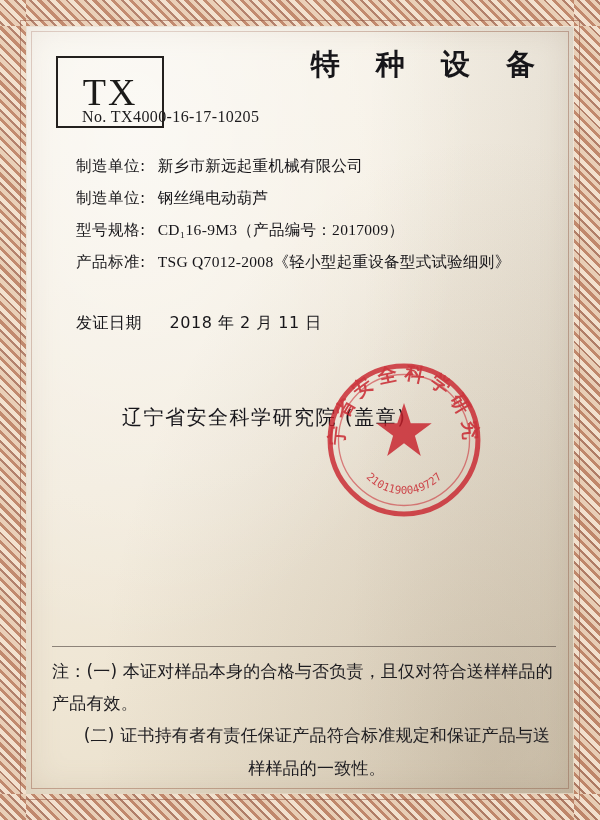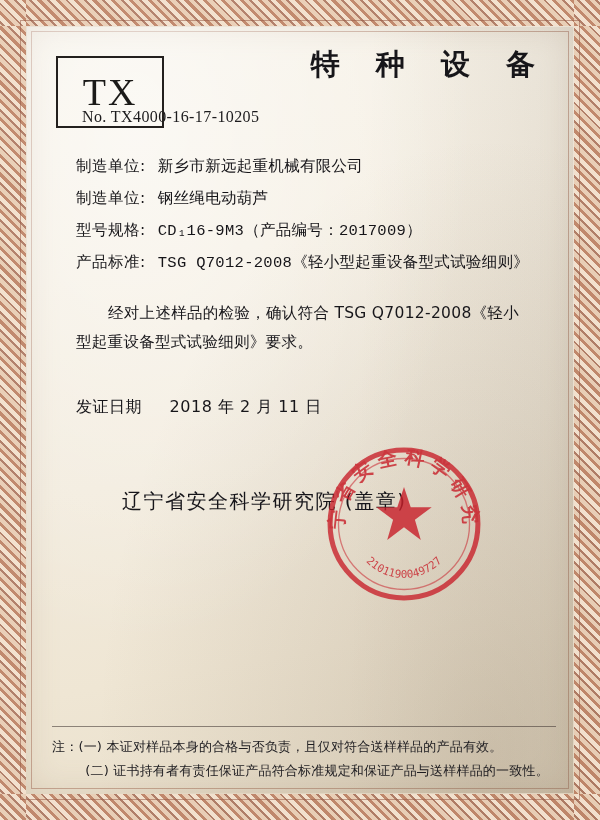--- a/index.html
+++ b/index.html
@@ -153,21 +153,21 @@
     letter-spacing: 0.5px;
   }
   .field-value {
     font-family: "DejaVu Sans", sans-serif;
     font-size: 15.5px;
     color: #151418;
     margin-left: 12px;
     letter-spacing: 0.3px;
   }
   .field-value.serif-mix {
-    font-family: Liberation Mono, monospace;
+    font-family: Liberation Serif, serif;
   }
 
   
   .body-para {
     margin-top: 26px;
     padding-left: 24px;
     padding-right: 18px;
     font-family: "DejaVu Sans", sans-serif;
     font-size: 15.5px;
     line-height: 1.85;
@@ -223,21 +223,21 @@
     left: 18px;
     right: 10px;
     bottom: 2px;
   }
   .notes-divider {
     border-top: 1px solid rgba(60,50,45,0.55);
     margin-bottom: 8px;
   }
   .note-line {
     font-family: "DejaVu Sans", sans-serif;
-    font-size: 13px;
+    font-size: 17px;
     line-height: 1.9;
     color: #1d1c20;
     letter-spacing: 0.2px;
   }
   .note-line.second {
     padding-left: 26px;
     text-align: center;
   }
 </style>
 </head>
@@ -275,21 +275,20 @@
       <div class="field-row">
         <span class="field-label">型号规格:</span>
         <span class="field-value serif-mix">CD₁16-9M3（产品编号：2017009）</span>
       </div>
       <div class="field-row">
         <span class="field-label">产品标准:</span>
         <span class="field-value serif-mix">TSG Q7012-2008《轻小型起重设备型式试验细则》</span>
       </div>
     </div>
 
-    <div class="body-para">经对上述样品的检验，确认符合 TSG Q7012-2008《轻小型起重设备型式试验细则》要求。</div>
 
     <div class="issue-date">
       <span>发证日期</span>
       <span class="date-value">2018 年 2 月 11 日</span>
     </div>
 
     <div class="issuer-block">
       <span class="issuer-name">辽宁省安全科学研究院 (盖章)</span>
 
       <svg class="seal" viewBox="0 0 200 200">

